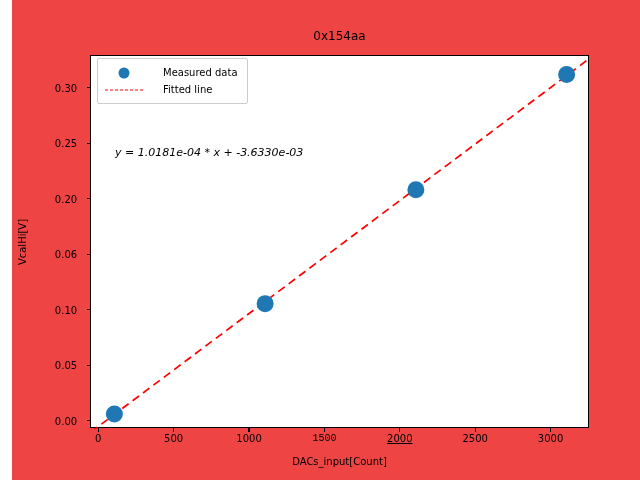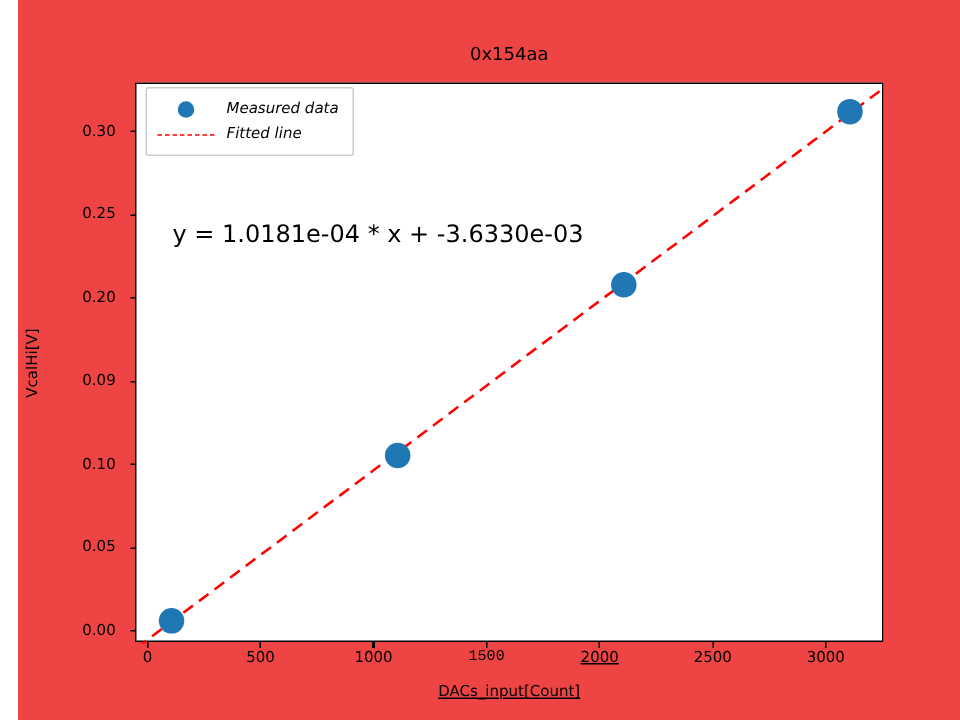--- a/index.html
+++ b/index.html
@@ -92,21 +92,20 @@
   
   #xlabel {
     position: absolute;
     left: 78px;
     top: 456px;
     width: 499px;
     text-align: center;
     font-size: 10px;
     color: #000000;
     white-space: nowrap;
-    text-decoration: underline;
   }
   #ylabel-wrap {
     position: absolute;
     left: 0px;
     top: 55px;
     width: 20px;
     height: 373px;
   }
   #ylabel {
     position: absolute;
@@ -117,23 +116,24 @@
     color: #000000;
     white-space: nowrap;
     transform-origin: center center;
   }
 
   
   #equation-text {
     position: absolute;
     left: 103px;
     top: 146px;
-    font-size: 16px;
-    color: #000000;
-    white-space: nowrap;
+    font-size: 11px;
+    color: #000000;
+    white-space: nowrap;
+    font-style: italic;
   }
 
   
   #legend {
     position: absolute;
     left: 85px;
     top: 58px;
     background: #ffffff;
     border: 0.8px solid #cccccc;
     border-radius: 2px;
@@ -166,23 +166,22 @@
     top: 50%;
     width: 38px;
     height: 0;
     transform: translateY(-50%);
     border-top-width: 1.6px;
     border-top-style: dashed;
   }
   .legend-label {
     font-size: 10px;
     color: #000000;
-    margin-left: 8px;
-    white-space: nowrap;
-    font-style: italic;
+    margin-left: 20px;
+    white-space: nowrap;
   }
 </style>
 </head>
 <body>
 
 <div id="figure">
 
   <div id="chart-title">0x154aa</div>
 
   <div id="plot-area">
@@ -216,21 +215,21 @@
       <div class="tick-label-x" style="left: 538.557px; top: 433px;">3000</div>
     </div>
   <div id="ticks-y">
       <div class="tick-mark-y" style="left: 74.5px; top: 420.128px;"></div>
       <div class="tick-label-y" style="left: 37px; width: 34px; top: 420.678px;">0.00</div>
       <div class="tick-mark-y" style="left: 74.5px; top: 364.655px;"></div>
       <div class="tick-label-y" style="left: 37px; width: 34px; top: 365.205px;">0.05</div>
       <div class="tick-mark-y" style="left: 74.5px; top: 309.182px;"></div>
       <div class="tick-label-y" style="left: 37px; width: 34px; top: 309.732px;">0.10</div>
       <div class="tick-mark-y" style="left: 74.5px; top: 253.709px;"></div>
-      <div class="tick-label-y" style="left: 37px; width: 34px; top: 254.259px;">0.09</div>
+      <div class="tick-label-y" style="left: 37px; width: 34px; top: 254.259px;">0.06</div>
       <div class="tick-mark-y" style="left: 74.5px; top: 198.236px;"></div>
       <div class="tick-label-y" style="left: 37px; width: 34px; top: 198.786px;">0.20</div>
       <div class="tick-mark-y" style="left: 74.5px; top: 142.763px;"></div>
       <div class="tick-label-y" style="left: 37px; width: 34px; top: 143.313px;">0.25</div>
       <div class="tick-mark-y" style="left: 74.5px; top: 87.29px;"></div>
       <div class="tick-label-y" style="left: 37px; width: 34px; top: 87.84px;">0.30</div>
     </div>
 
   <div id="xlabel">DACs_input[Count]</div>
 

